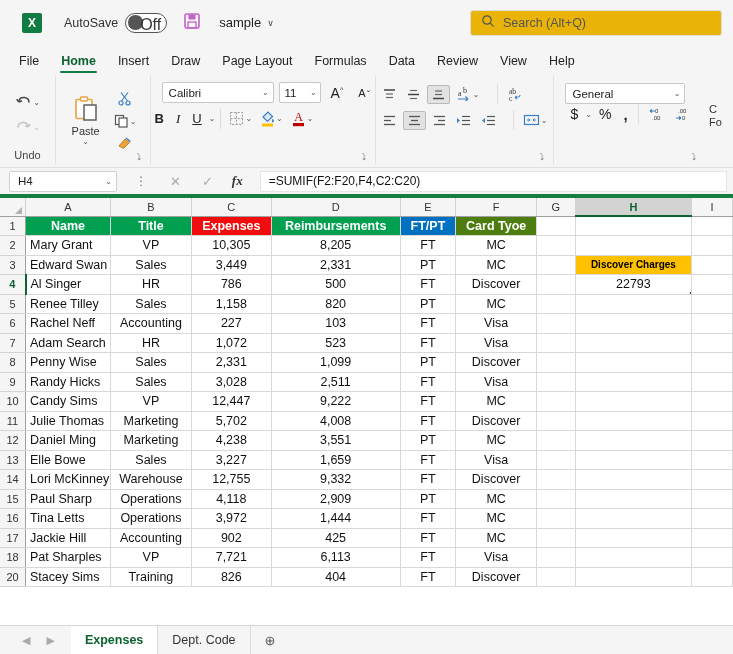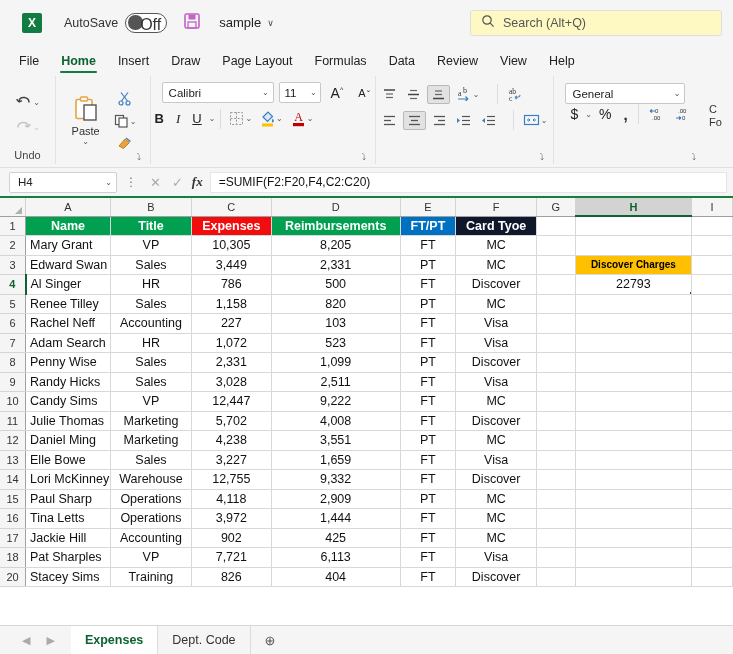--- a/index.html
+++ b/index.html
@@ -31,21 +31,21 @@
     width: 14.5px; height: 14.5px; border-radius: 50%; background: #555;
   }
   .toggle .off-txt {
     position: absolute; right: 5px; top: 2px; font-size: 16px; color: #333;
   }
   .save-icon { margin-left: 16px; flex: none; }
   .doc-name { font-size: 13px; color: #222; margin-left: 18px; }
   .doc-caret { margin-left: 6px; font-size: 9px; color: #444; }
   .searchbox {
     position: absolute; left: 470px; top: 10px;
-    width: 252px; height: 26px; background: #fef9c3;
+    width: 252px; height: 26px; background: #eab308;
     border: 1px solid #dedede; border-radius: 3px;
     display: flex; align-items: center; padding-left: 10px; gap: 8px;
   }
   .searchbox .ph { font-size: 12.5px; color: #555; }
 
   
   .tabbar {
     height: 28px; background: #f5f5f5;
     display: flex; align-items: flex-end; padding-left: 8px; gap: 0;
   }
@@ -107,22 +107,22 @@
   .sel-box { border: 1px solid #b9b9b9; background: #e2e2e2; border-radius: 2px; }
   .vline { width: 1px; height: 20px; background: #dcdcdc; margin: 0 3px; }
   .clipped-cf {
     position: absolute; right: 0; top: 30px; width: 24px;
     font-size: 11px; color: #333; line-height: 13px; overflow: hidden;
   }
 
   
   .fbar {
     height: 30px; display: flex; align-items: center;
-    background: #f5f5f5; padding: 0 4px; gap: 1px;
-    border-bottom: 2px solid #15803d;
+    background: #f5f5f5; padding: 0 4px; gap: 11px;
+    border-bottom: 4px solid #15803d;
   }
   .namebox {
     width: 108px; height: 21px; background: #fff; border: 1px solid #d0d0d0;
     border-radius: 2px; display: flex; align-items: center;
     padding: 0 4px 0 8px; font-size: 11.5px; color: #222; justify-content: space-between;
     margin-left: 5px;
   }
   .fb-dots { font-size: 12px; color: #777; padding: 0 7px; letter-spacing: 0; }
   .fb-ic { font-size: 13px; color: #aaa; padding: 0 5px; }
   .fb-fx { font-size: 13px; color: #333; font-style: italic; font-weight: 600; padding: 0 6px 0 3px; font-family: "Liberation Serif", serif; }
@@ -529,21 +529,21 @@
     </tr>
     </tbody>
       <tbody>
         <tr>
           <th class="rowhdr">1</th>
           <td class="cell hdrcell" style="background: rgb(0, 160, 80);">Name</td>
           <td class="cell hdrcell" style="background: rgb(0, 160, 80);">Title</td>
           <td class="cell hdrcell" style="background: rgb(241, 13, 13);">Expenses</td>
           <td class="cell hdrcell" style="background: rgb(0, 160, 80);">Reimbursements</td>
           <td class="cell hdrcell" style="background: rgb(0, 112, 192);">FT/PT</td>
-          <td class="cell hdrcell" style="background: #0f172a;">Card Tyoe</td>
+          <td class="cell hdrcell" style="background: #4d7c0f;">Card Tyoe</td>
           <td class="cell "></td>
           <td class="cell "></td>
           <td class="cell "></td>
         </tr>
         <tr>
           <th class="rowhdr">2</th>
           <td class="cell left">Mary Grant</td>
           <td class="cell ">VP</td>
           <td class="cell ">10,305</td>
           <td class="cell ">8,205</td>

